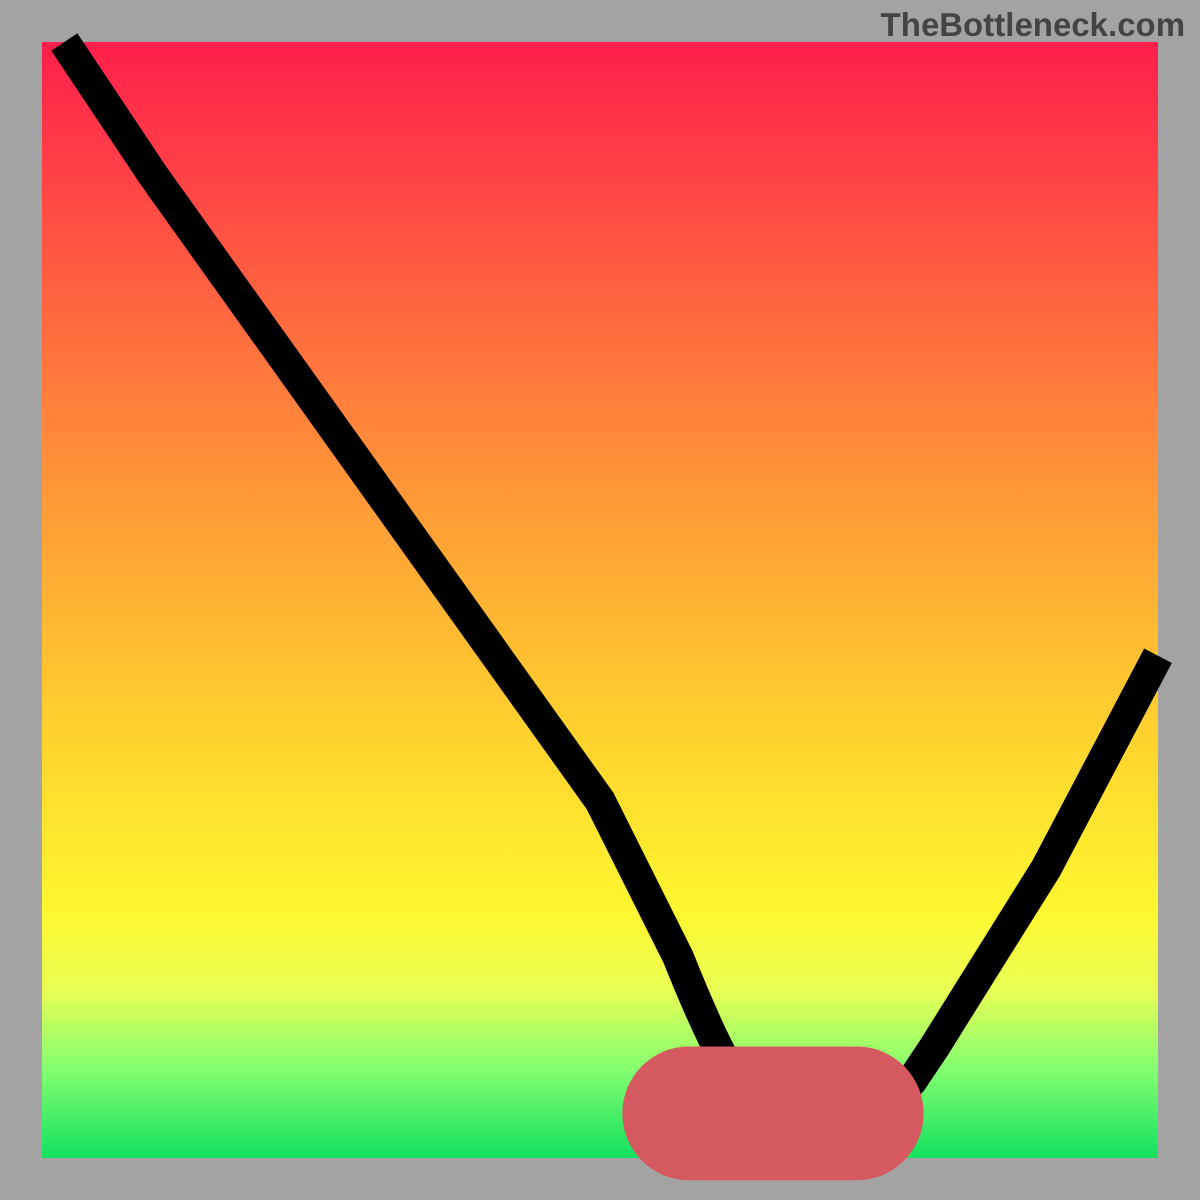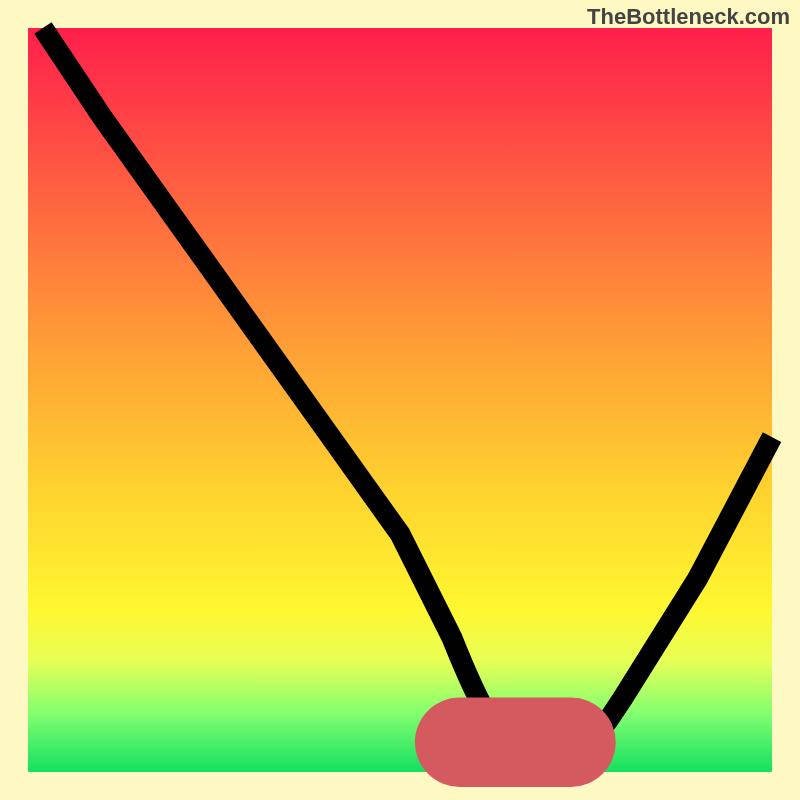--- a/index.html
+++ b/index.html
@@ -8,21 +8,21 @@
     background: #000;
     width: 800px;
     height: 800px;
     overflow: hidden;
     font-family: Arial, Helvetica, sans-serif;
   }
   .frame {
     position: relative;
     width: 800px;
     height: 800px;
-    background: #fef9c3;
+    background: #a3a3a3;
   }
   .watermark {
     position: absolute;
     top: 4px;
     right: 10px;
     color: #444;
     font-size: 22px;
     font-weight: bold;
     z-index: 5;
   }

